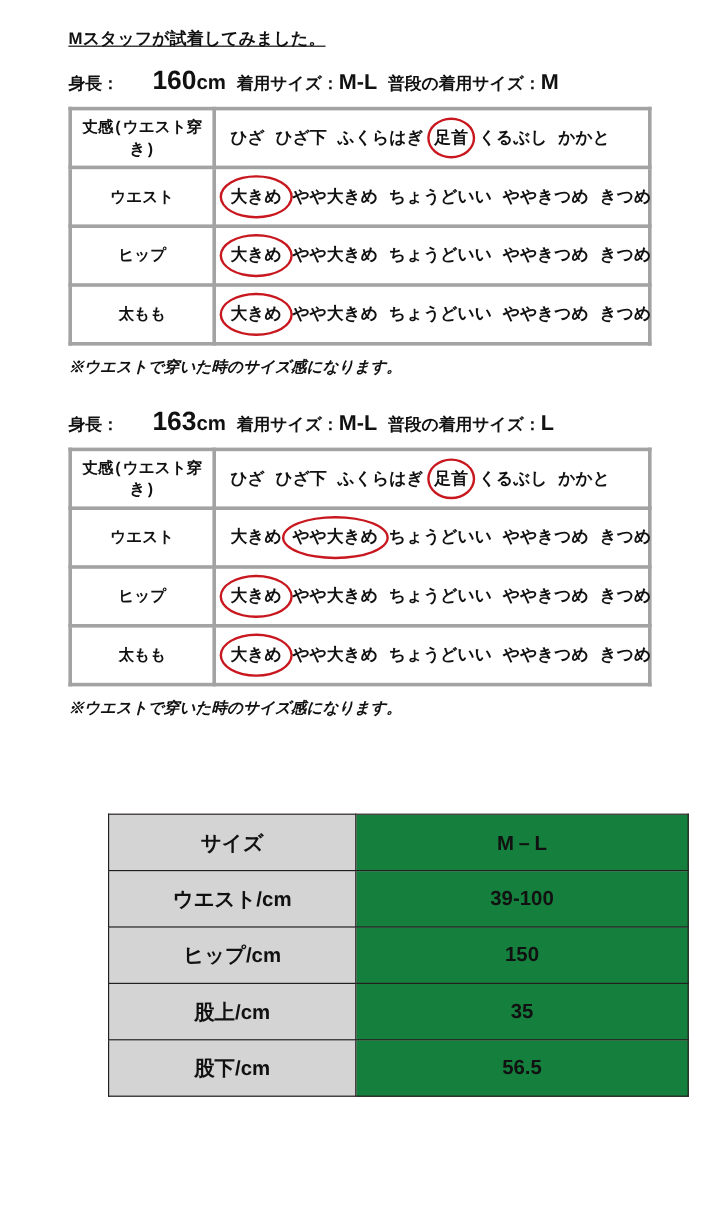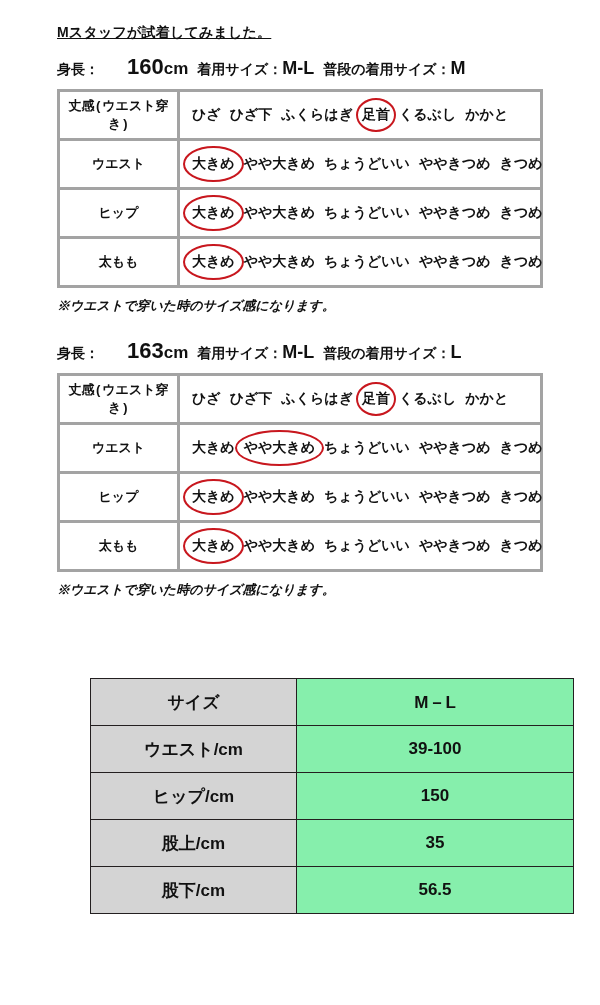--- a/index.html
+++ b/index.html
@@ -141,21 +141,21 @@
     vertical-align: middle;
     font-size: 17px;
     font-weight: bold;
     padding: 0;
   }
   table.spec td.key {
     width: 205px;
     background: #d4d4d4;
   }
   table.spec td.val {
-    background: #86efac;
+    background: #15803d;
   }
 </style>
 </head>
 <body>
 
 <div class="page">
 
   <div class="staff-block" style="top:24px;">
     <div class="staff-heading">Mスタッフが試着してみました。</div>
 

